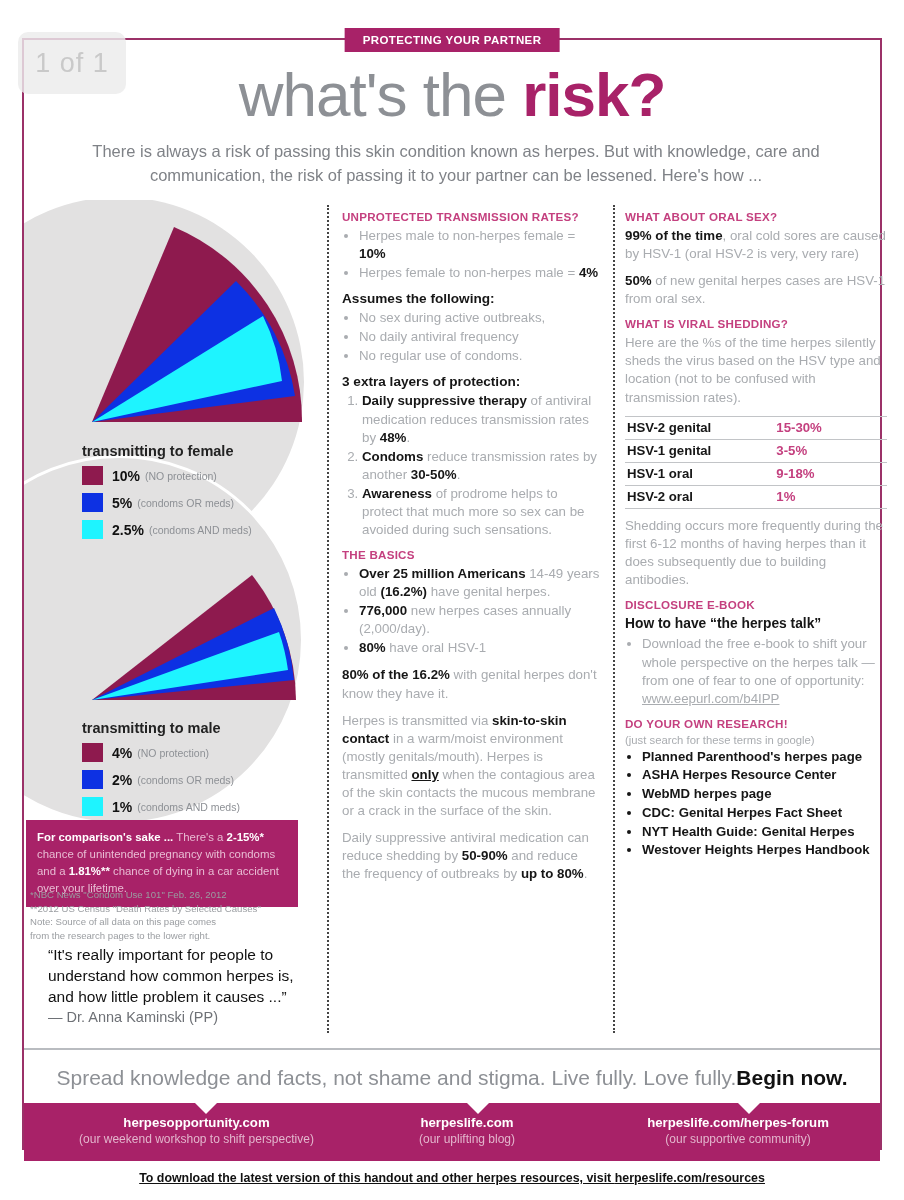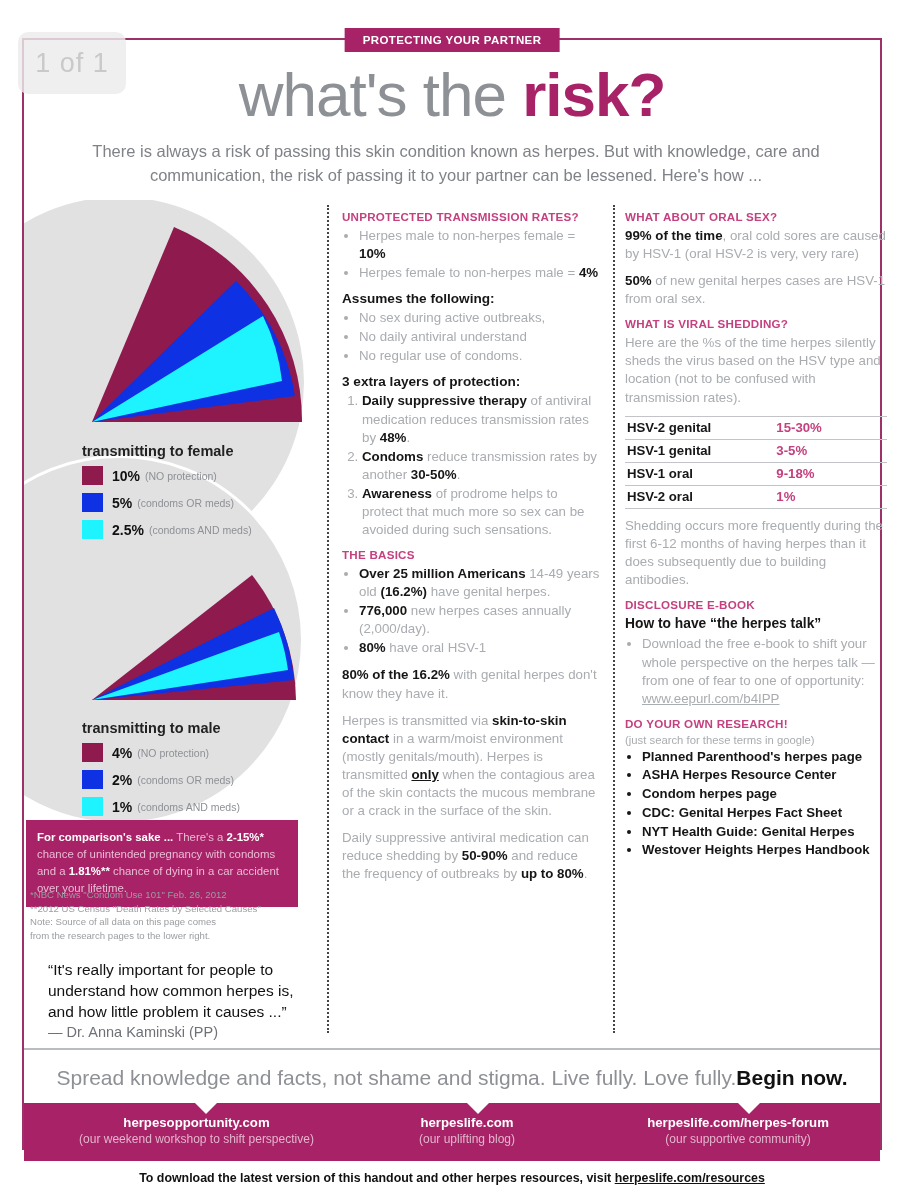--- a/index.html
+++ b/index.html
@@ -97,21 +97,21 @@
   }
   .compare b { color: #ffffff; }
 
   .footnotes {
     position: absolute; left: 6px; top: 688px; width: 270px;
     font-size: 9.6px; line-height: 1.42; color: #9a9da1;
   }
 
   .quote {
     position: absolute; left: 24px; top: 745px; width: 250px;
-    font-size: 15.5px; line-height: 1.35; color: #111; font-weight: 500; margin-top: 15px;
+    font-size: 15.5px; line-height: 1.35; color: #111; font-weight: 500;
   }
   .quote .attrib { color: #6e7176; font-weight: 400; font-size: 14.5px; }
 
   
   h3.sec {
     color: #c4407f; font-size: 11.6px; font-weight: bold;
     letter-spacing: .25px; margin: 0 0 4px 0; text-transform: uppercase;
   }
   .p { font-size: 13.3px; line-height: 1.36; color: #a9acb0; margin-bottom: 9px; }
   .p b, .p strong { color: #161616; font-weight: bold; }
@@ -156,21 +156,21 @@
   .site .url { font-size: 13.2px; font-weight: bold; }
   .site .sub { font-size: 12px; color: #e3b6cd; margin-top: 2px; }
   .notch {
     position: absolute; top: 0; width: 0; height: 0;
     border-left: 11px solid transparent; border-right: 11px solid transparent;
     border-top: 11px solid #ffffff;
   }
 
   .downloadline {
     position: absolute; left: 0; right: 0; top: 1171px;
-    text-align: center; font-size: 12.4px; color: #111; font-weight: bold;
+    text-align: center; font-size: 12.4px; color: #111; font-weight: bold; text-decoration: underline;
   }
   .downloadline span.u { text-decoration: underline; }
 </style>
 </head>
 <body>
 
 <div class="page">
 
   <div class="frame"></div>
 
@@ -272,21 +272,21 @@
 
       <h3 class="sec">UNPROTECTED TRANSMISSION RATES?</h3>
       <ul class="b">
         <li><span>Herpes male to non-herpes female = </span><b>10%</b></li>
         <li><span>Herpes female to non-herpes male = </span><b>4%</b></li>
       </ul>
 
       <div class="hdr-bold">Assumes the following:</div>
       <ul class="b">
         <li>No sex during active outbreaks,</li>
-        <li>No daily antiviral understand</li>
+        <li>No daily antiviral frequency</li>
         <li>No regular use of condoms.</li>
       </ul>
 
       <div class="hdr-bold">3 extra layers of protection:</div>
       <ol class="b">
         <li><b>Daily suppressive therapy</b><span> of antiviral medication reduces transmission rates by </span><b>48%</b><span>.</span></li>
         <li><b>Condoms</b><span> reduce transmission rates by another </span><b>30-50%</b><span>.</span></li>
         <li><b>Awareness</b><span> of prodrome helps to protect that much more so sex can be avoided during such sensations.</span></li>
       </ol>
 
@@ -340,21 +340,21 @@
       <div class="lead-bold" style="margin-bottom:2px;">How to have “the herpes talk”</div>
       <ul class="b">
         <li><span>Download the free e-book to shift your whole perspective on the herpes talk — from one of fear to one of opportunity: </span><a class="link" href="#">www.eepurl.com/b4IPP</a></li>
       </ul>
 
       <h3 class="sec" style="margin-top:6px;">DO YOUR OWN RESEARCH!</h3>
       <div class="small-note">(just search for these terms in google)</div>
       <ul class="res-list">
         <li>Planned Parenthood's herpes page</li>
         <li>ASHA Herpes Resource Center</li>
-        <li>Condom herpes page</li>
+        <li>WebMD herpes page</li>
         <li>CDC: Genital Herpes Fact Sheet</li>
         <li>NYT Health Guide: Genital Herpes</li>
         <li>Westover Heights Herpes Handbook</li>
       </ul>
     </div>
   </div>
 
   <div class="hrule"></div>
 
   <div class="tagline">

